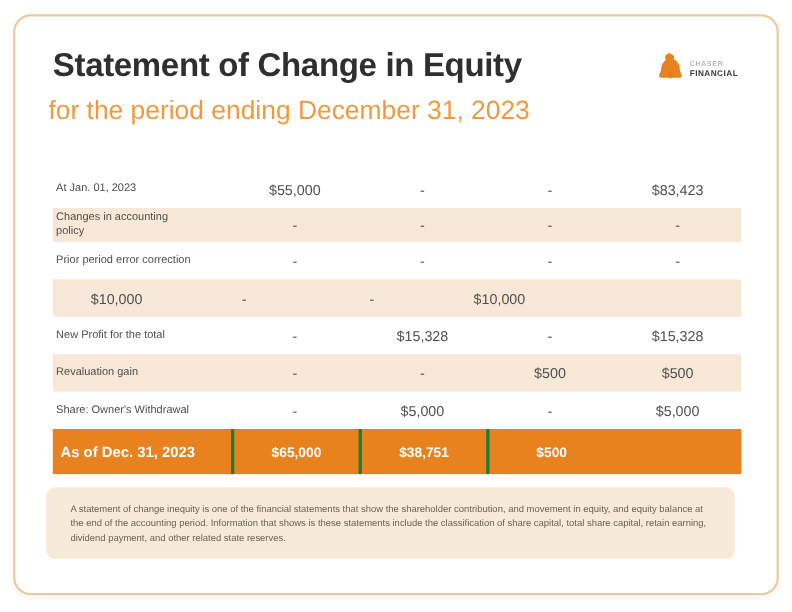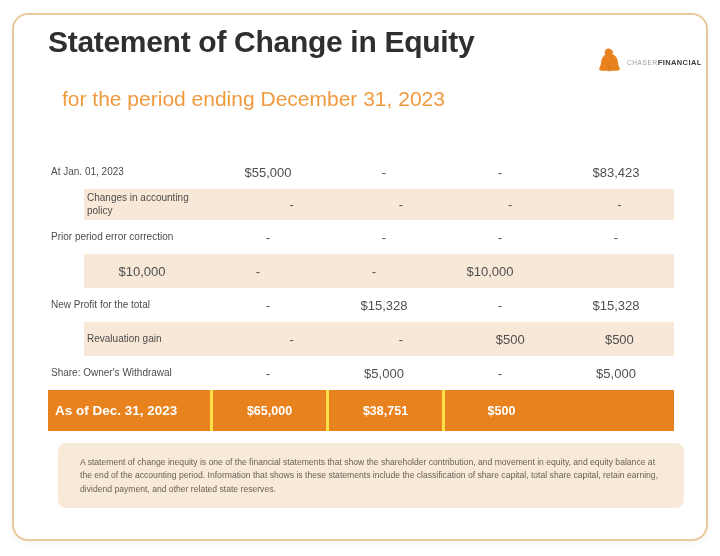--- a/index.html
+++ b/index.html
@@ -9,65 +9,65 @@
     font-family:"Liberation Sans","DejaVu Sans",sans-serif;
     -webkit-font-smoothing:antialiased;
   }
   .card{
     position:absolute;left:12px;top:13px;width:696px;height:528px;
     box-sizing:border-box;background:#ffffff;
     border:2px solid #ecc99c;border-radius:16px;
     box-shadow:0 2px 6px rgba(0,0,0,0.05);
   }
   .title{
-    position:absolute;left:34px;top:10px;
+    position:absolute;left:34px;top:28px;
     font-size:30px;font-weight:700;color:#2f2f2f;letter-spacing:-0.3px;
   }
   .subtitle{
-    position:absolute;left:48px;top:72px;
-    font-size:21px;font-weight:400;color:#f09a40;
+    position:absolute;left:30px;top:72px;
+    font-size:24px;font-weight:400;color:#f09a40;
   }
   .logo{position:absolute;left:584px;top:33px;display:flex;align-items:center;gap:6px;}
-  .logo-txt{display:flex;line-height:1.15;}
+  .logo-txt{display:flex;flex-direction:column;line-height:1.15;}
   .logo-name{font-size:6.5px;letter-spacing:0.6px;color:#9b9b9b;font-weight:400;}
   .logo-type{font-size:7.5px;letter-spacing:0.4px;color:#3a3a3a;font-weight:700;}
 
   .table{position:absolute;left:34px;top:140px;width:626px;}
   .thead{display:flex;height:43px;}
   .th-spacer{width:162px;}
   .th{
     width:116px;box-sizing:border-box;background:#e8821e;color:#ffffff;
     font-weight:700;font-size:11px;line-height:1.25;text-align:center;
     display:flex;align-items:center;justify-content:center;padding:0 13px;
   }
   .th.divided{border-left:3px solid #ffffff;}
   .trow{display:flex;height:34px;}
   .trow.tall{height:31px;}
-  .trow.peach{background:#f8e8d7;margin-left:36px;}
+  .trow.peach{background:#f8e8d7;}
   .c-label{
     width:162px;box-sizing:border-box;display:flex;align-items:center;
     padding:1px 8px 1px 3px;font-size:10px;color:#4d4d4d;line-height:1.25;
   }
   .trow.tall .c-label span{display:inline-block;max-width:110px;}
   .c-val{
     width:116px;box-sizing:border-box;display:flex;align-items:center;
     justify-content:center;font-size:13px;color:#4f4f4f;
   }
   .total-row{display:flex;height:41px;background:#e8821e;color:#ffffff;}
   .t-label{
     width:162px;box-sizing:border-box;display:flex;align-items:center;
     padding-left:7px;font-size:13.5px;font-weight:700;
   }
   .t-val{
     width:116px;box-sizing:border-box;display:flex;align-items:center;
     justify-content:center;font-size:12.5px;font-weight:700;
-    border-left:3px solid #fde047;
+    border-left:3px solid #15803d;
   }
   .note-box{
-    position:absolute;left:44px;top:428px;width:626px;box-sizing:border-box;
+    position:absolute;left:28px;top:428px;width:626px;box-sizing:border-box;
     background:#f8ead9;border-radius:8px;padding:13px 20px 12px 22px;
   }
   .note-text{font-size:8.6px;line-height:1.55;color:#6b6054;}
 </style>
 </head>
 <body>
 
 <div class="card">
 
   <div class="title">Statement of Change in Equity</div>

